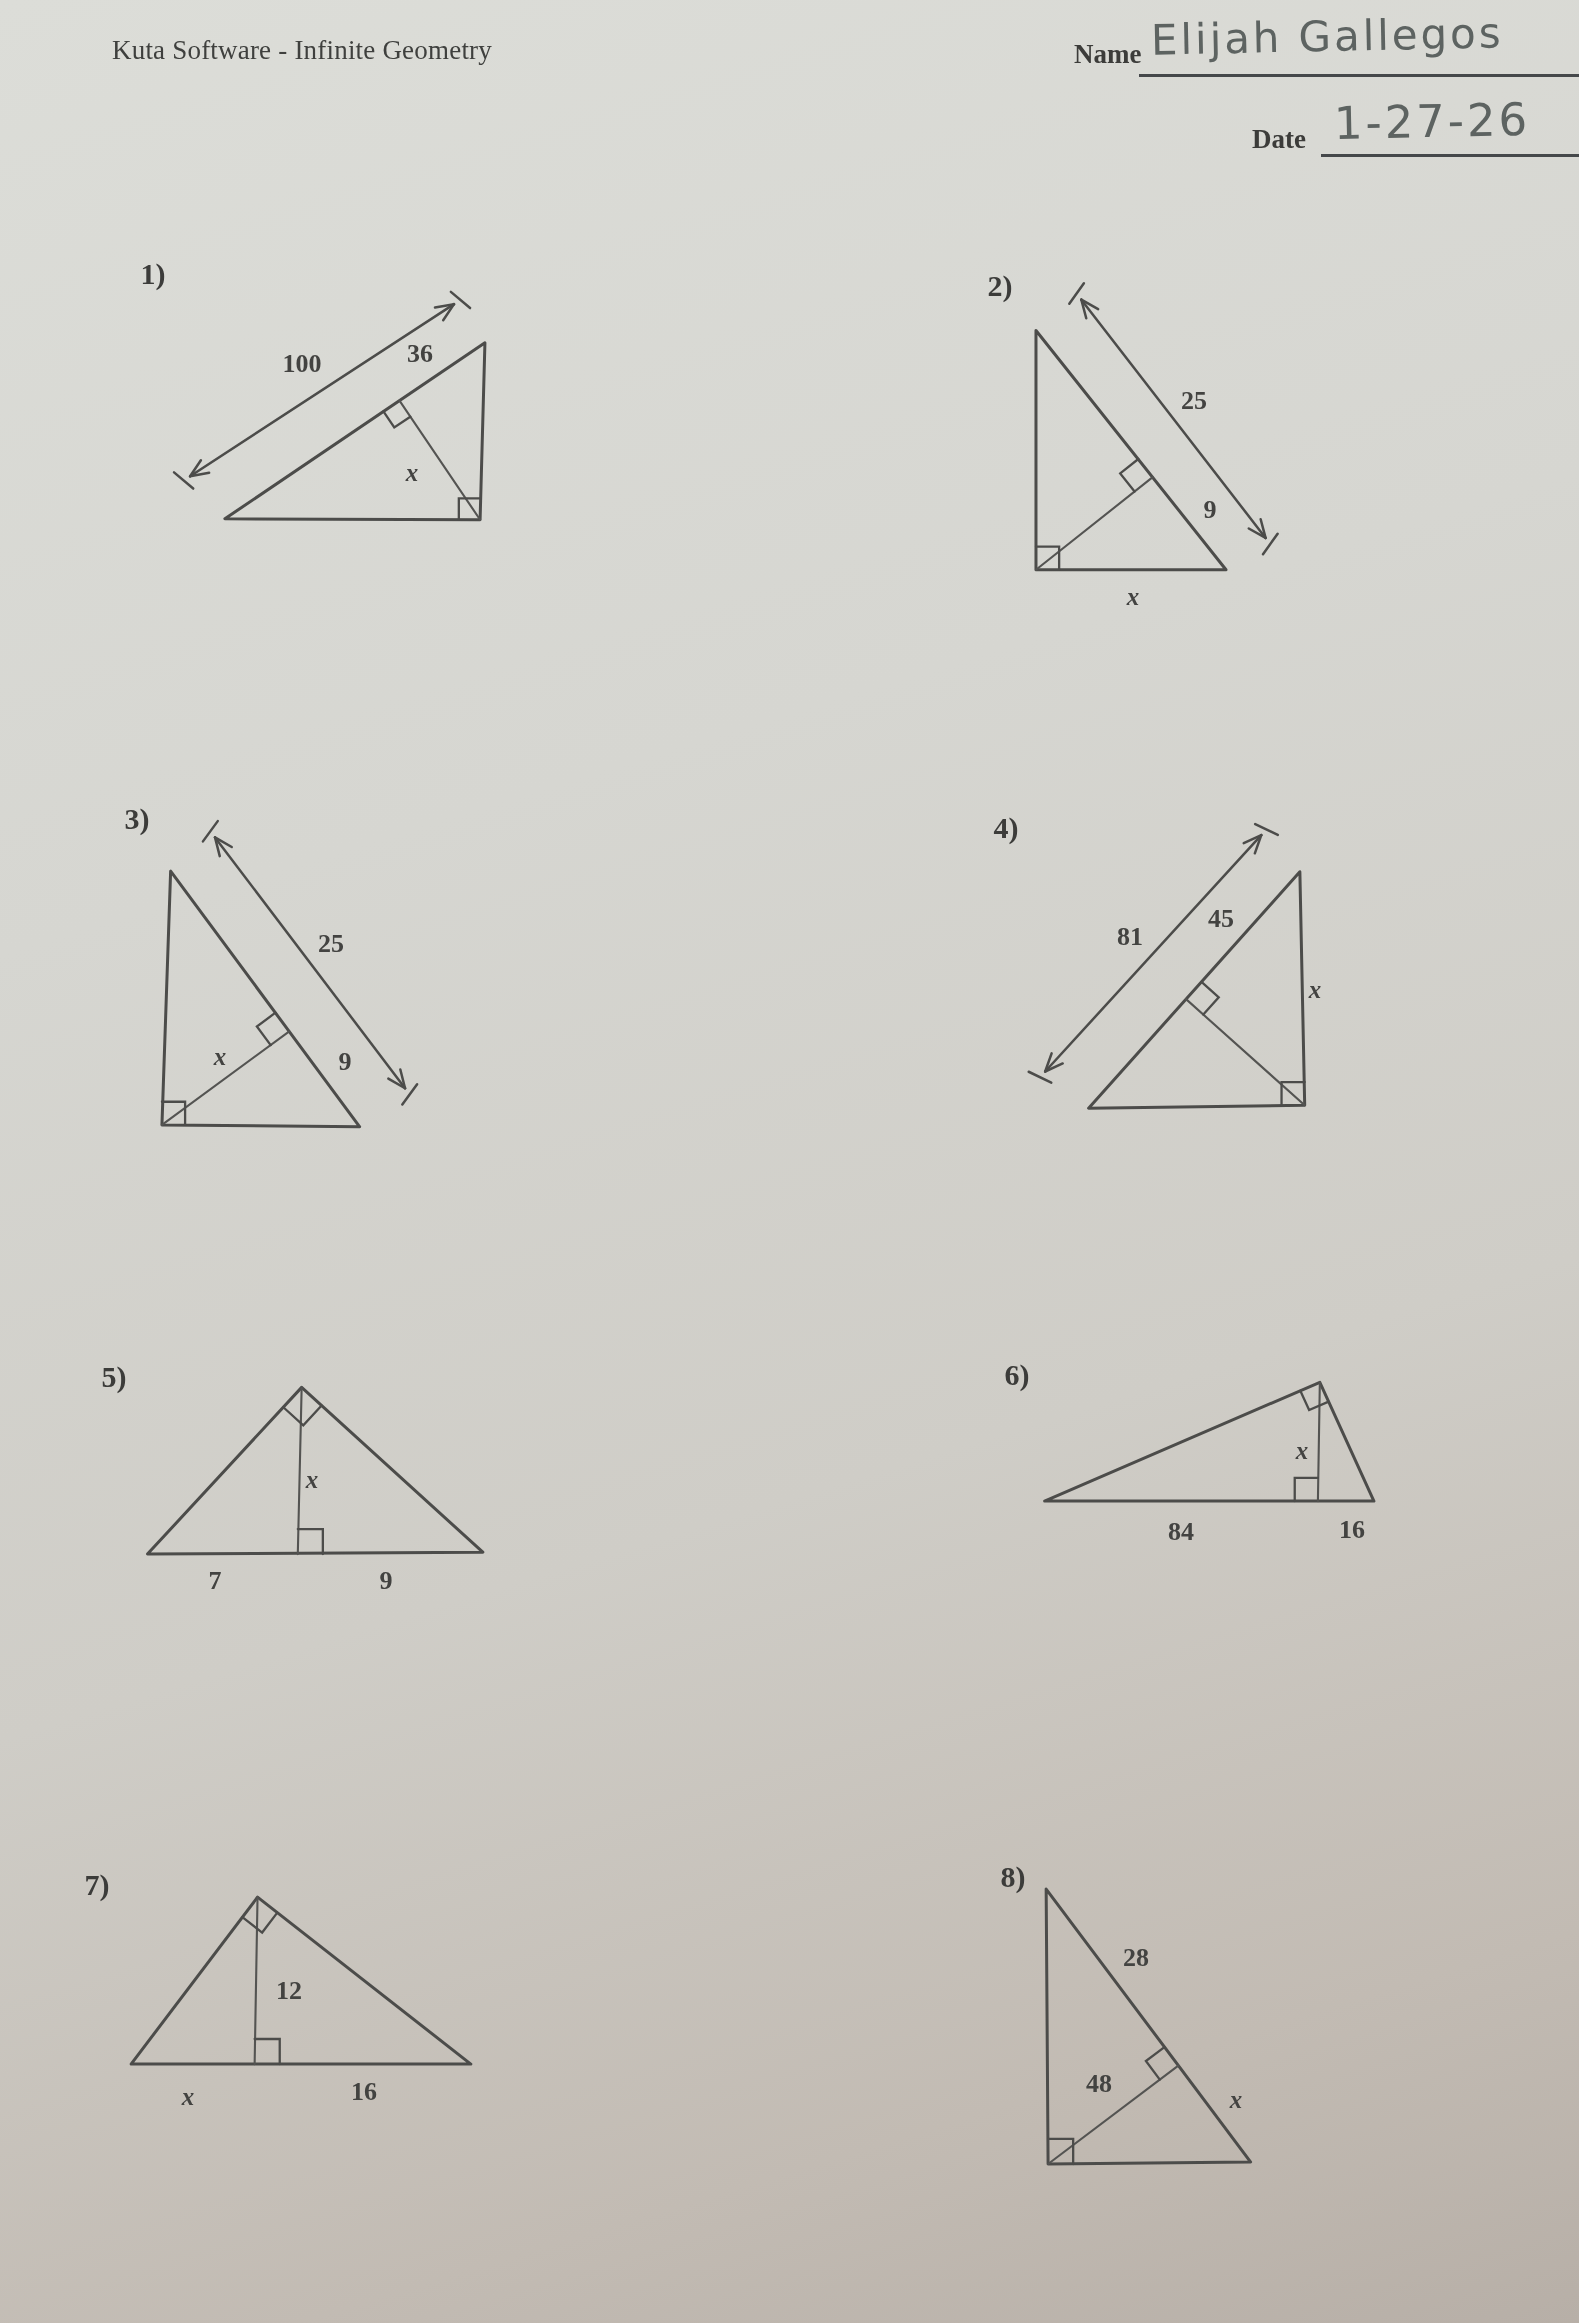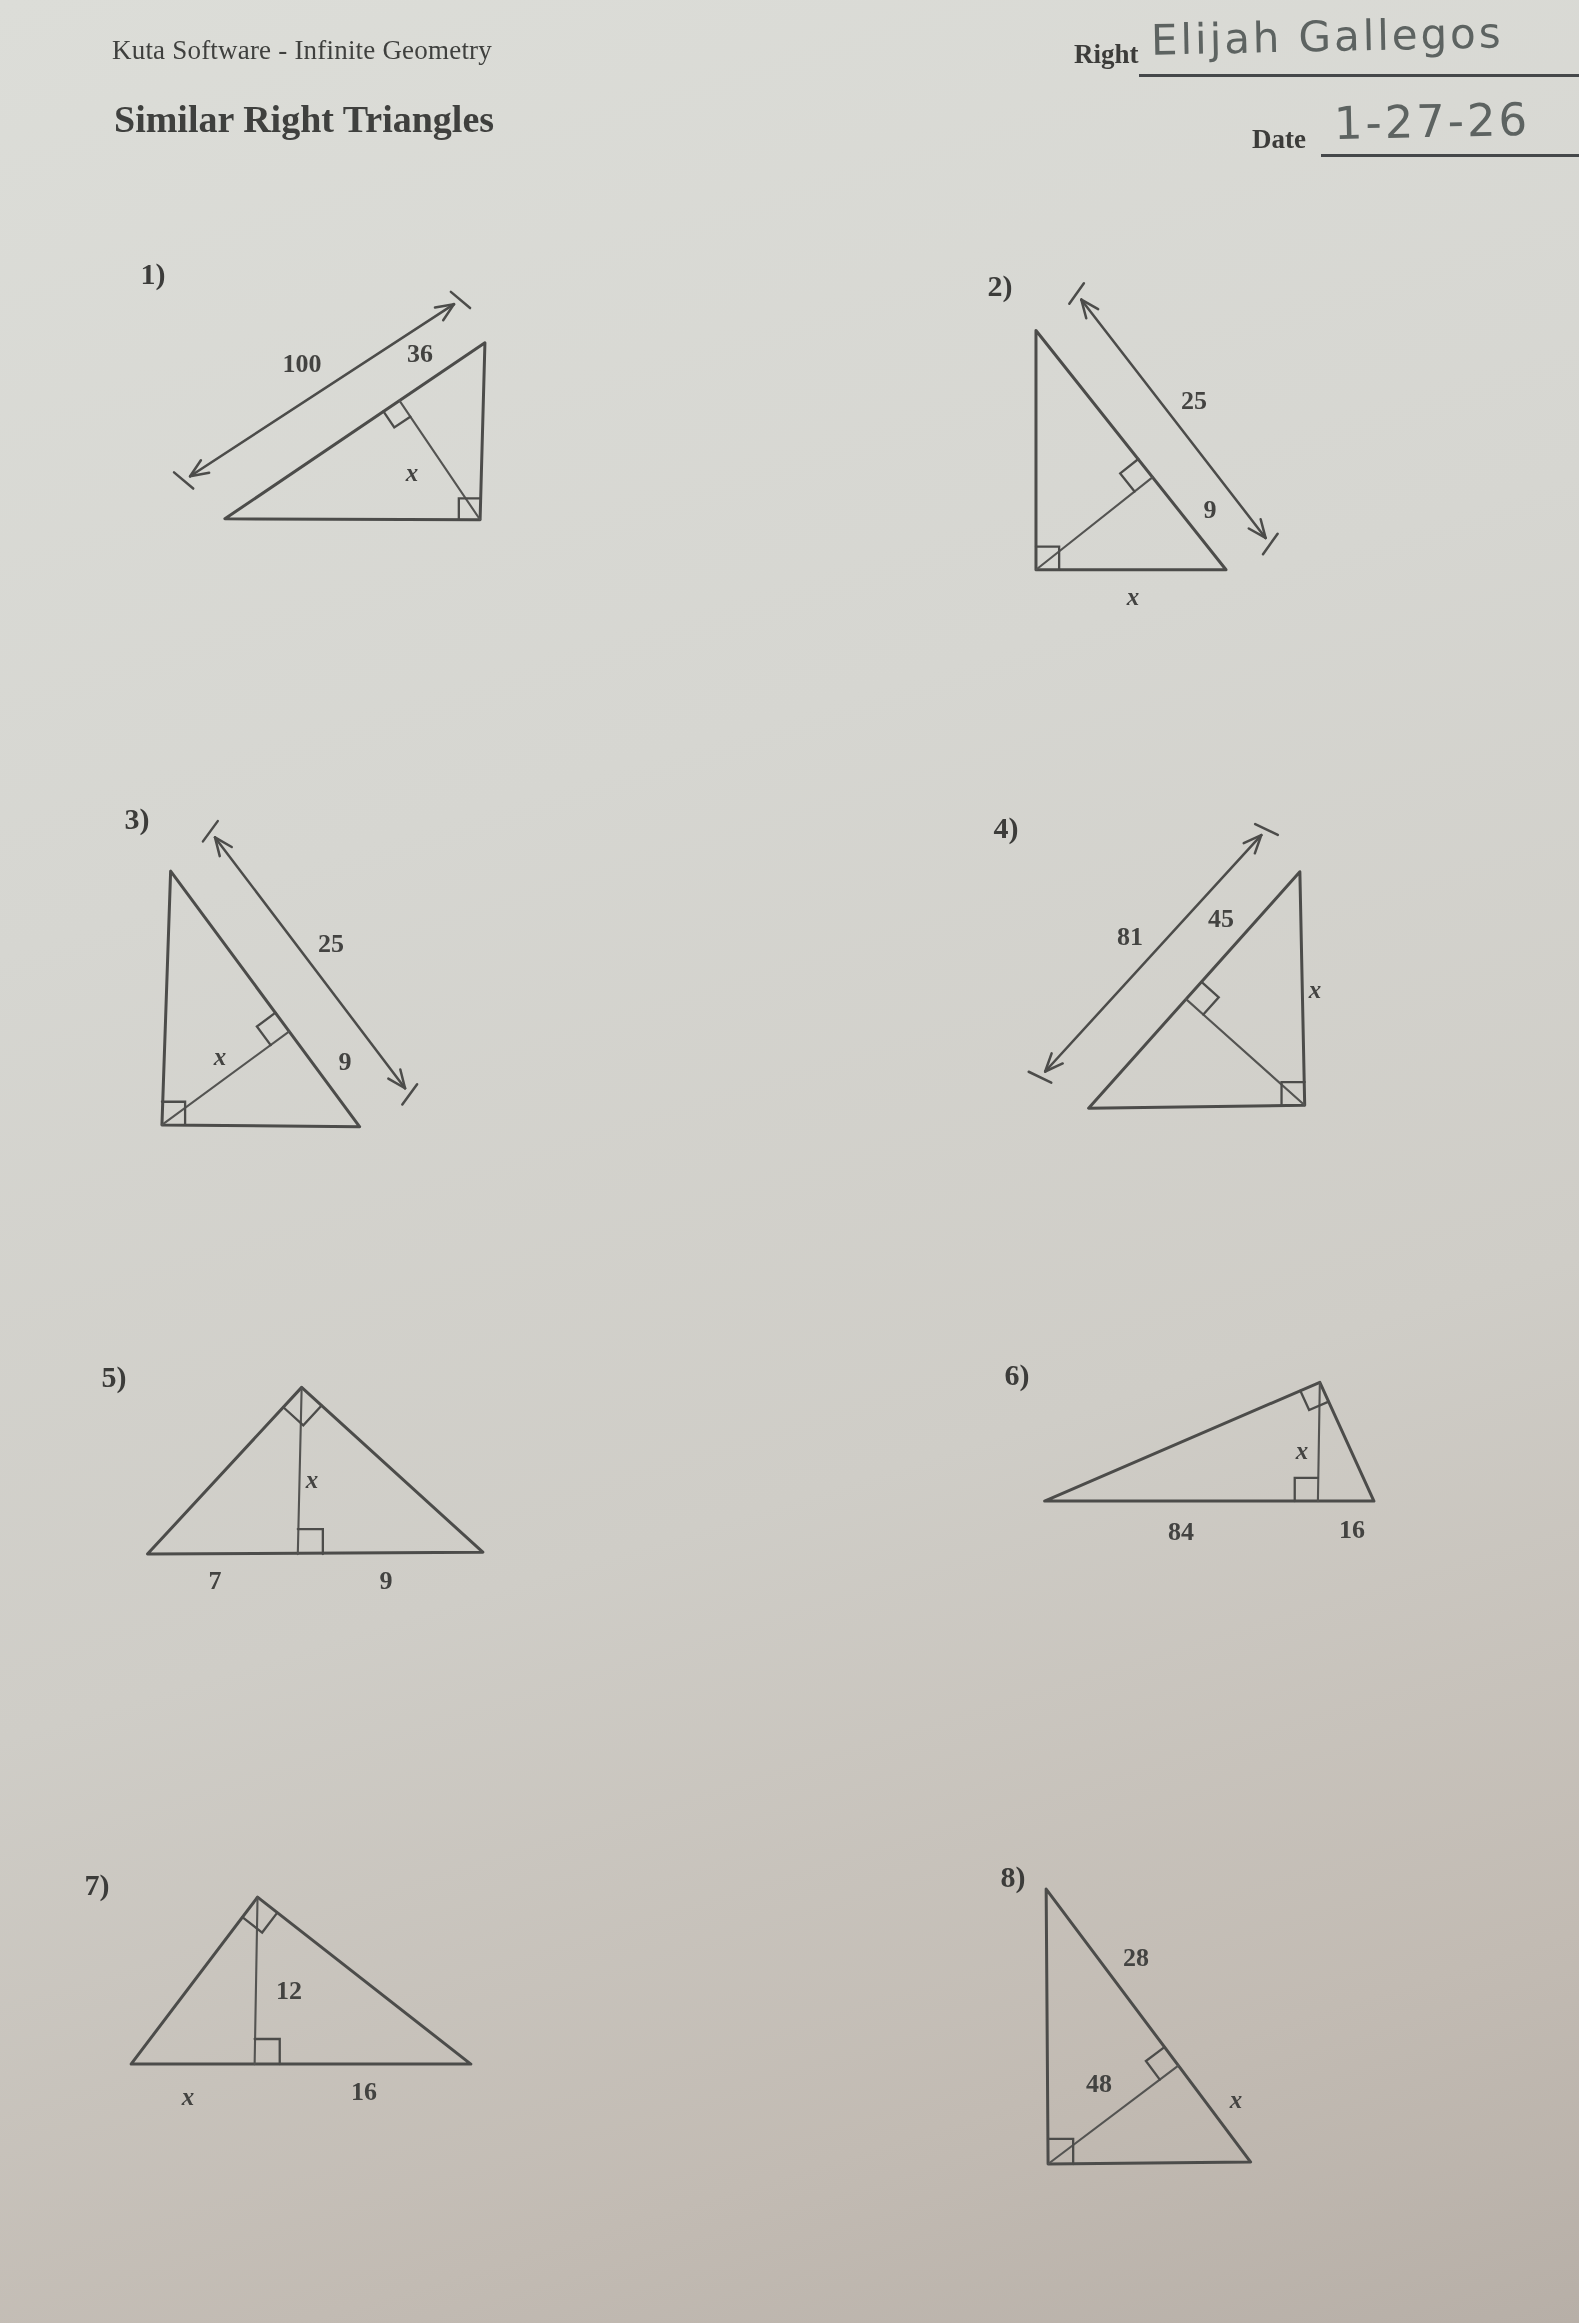--- a/index.html
+++ b/index.html
@@ -31,23 +31,22 @@
   .thin{fill:none;stroke:#545452;stroke-width:2.1;stroke-linecap:round;}
   .mark{fill:none;stroke:#4c4c4a;stroke-width:2.3;stroke-linejoin:miter;stroke-linecap:round;}
   .arrow2{stroke:#4c4c4a;stroke-width:2.5;stroke-linecap:round;}
 </style>
 </head>
 <body>
 
 <div class="page">
 
   <div class="abs brand printed">Kuta Software - Infinite Geometry</div>
-  <div class="abs title printed">Similar Right Triangles</div>
 
-  <div class="abs fieldlabel" style="left:1074px;top:39px;">Right</div>
+  <div class="abs fieldlabel" style="left:1074px;top:39px;">Name</div>
   <div class="abs hand" style="left:1151px;top:11.6px;">Elijah Gallegos</div>
   <div class="abs rule" style="left:1139px;top:74px;width:440px;"></div>
 
   <div class="abs fieldlabel" style="left:1252px;top:124px;">Date</div>
   <div class="abs hand" style="left:1334px;top:95px;font-size:45px;">1-27-26</div>
   <div class="abs rule" style="left:1321px;top:154px;width:259px;"></div>
 
 
   <div class="abs" style="inset:0;">
     <span class="abs pnum" style="left:153px;top:274px;">1)</span>

